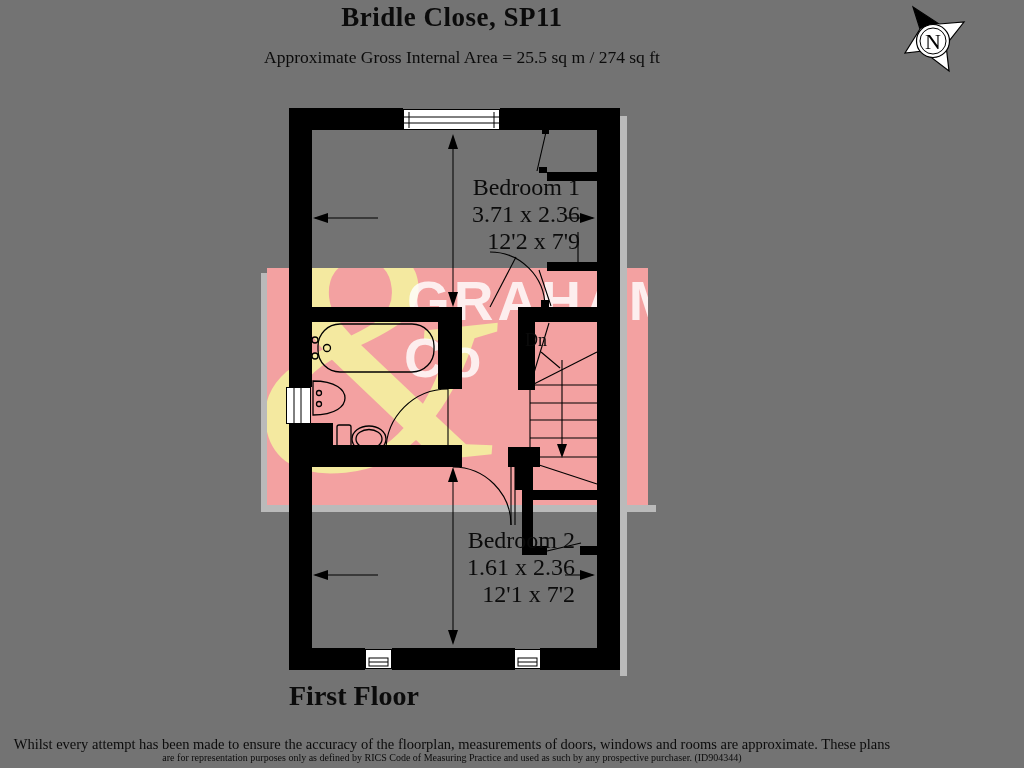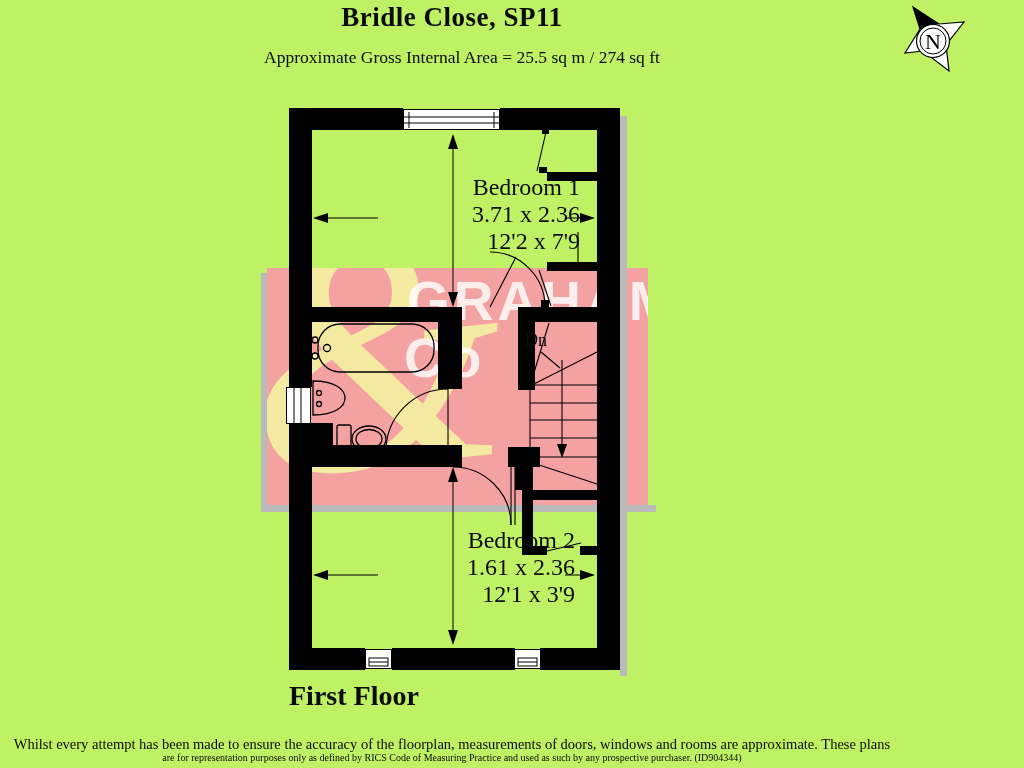--- a/index.html
+++ b/index.html
@@ -1,17 +1,17 @@
 <!DOCTYPE html>
 <html><head>
 <meta charset="utf-8">
 <style>
   html,body{margin:0;padding:0;background:#ffffff;}
   #stage{
-    position:relative;width:1024px;height:768px;background:#bef264;overflow:hidden;
+    position:relative;width:1024px;height:768px;background:#737373;overflow:hidden;
     font-family:"Liberation Serif", serif;color:#0b0b0b;
   }
   .wall{position:absolute;background:#000;}
   .shadow{position:absolute;background:#bababa;}
   #header-block{position:absolute;left:0;top:0;width:904px;text-align:center;}
   #title{font-size:27px;font-weight:bold;margin-top:2px;letter-spacing:.5px;}
   #subtitle{font-size:17.5px;margin-top:14px;padding-left:20px;}
   
   #wm-band{position:absolute;left:267px;top:268px;width:381px;height:237px;background:#f3a1a1;overflow:hidden;}
   #wm-amp{position:absolute;left:-22px;top:-78px;font-size:330px;font-style:italic;
@@ -178,20 +178,20 @@
 
   <div class="room-label" style="left:330px;top:174px;width:250px;">
     <div>Bedroom 1</div>
     <div>3.71 x 2.36</div>
     <div>12'2 x 7'9</div>
   </div>
   <div id="dn-label">Dn</div>
   <div class="room-label" style="left:325px;top:527px;width:250px;">
     <div>Bedroom 2</div>
     <div>1.61 x 2.36</div>
-    <div>12'1 x 3'9</div>
+    <div>12'1 x 7'2</div>
   </div>
 
   <div id="first-floor">First Floor</div>
   <div id="disc1" class="footer-line">Whilst every attempt has been made to ensure the accuracy of the floorplan, measurements of doors, windows and rooms are approximate. These plans</div>
   <div id="disc2" class="footer-line">are for representation purposes only as defined by RICS Code of Measuring Practice and used as such by any prospective purchaser. (ID904344)</div>
 
 </div>
 
 </body></html>

